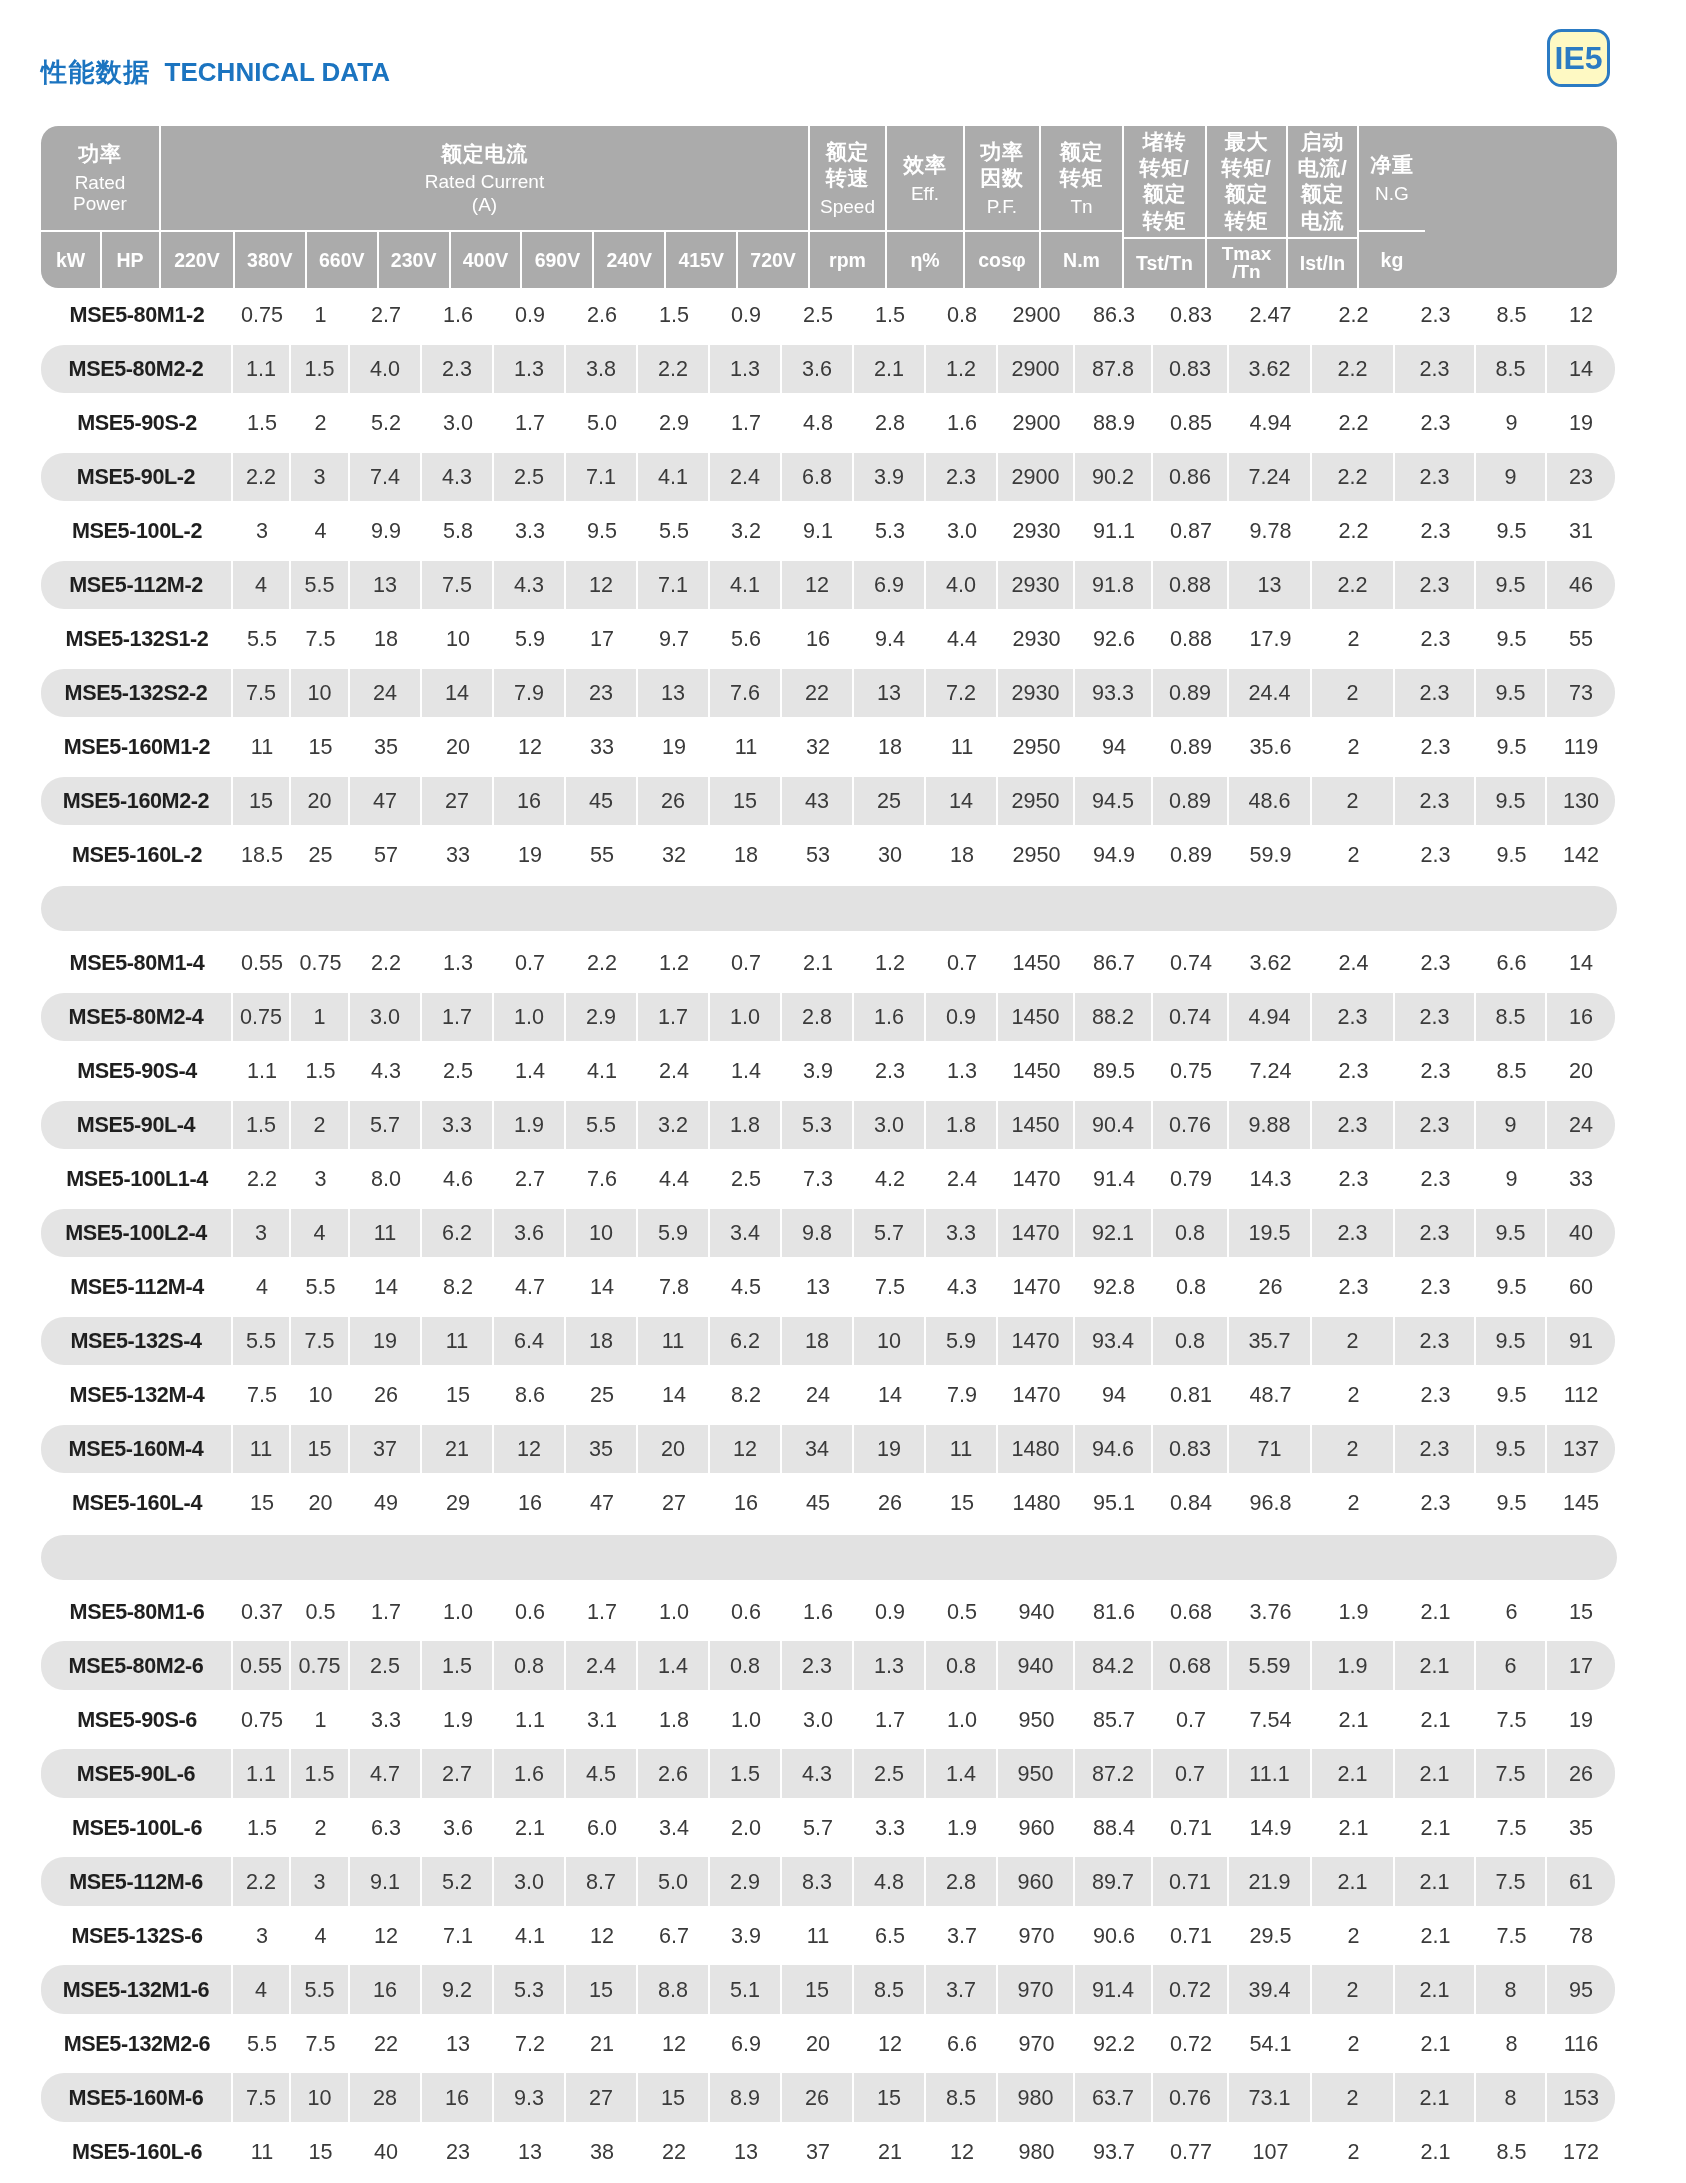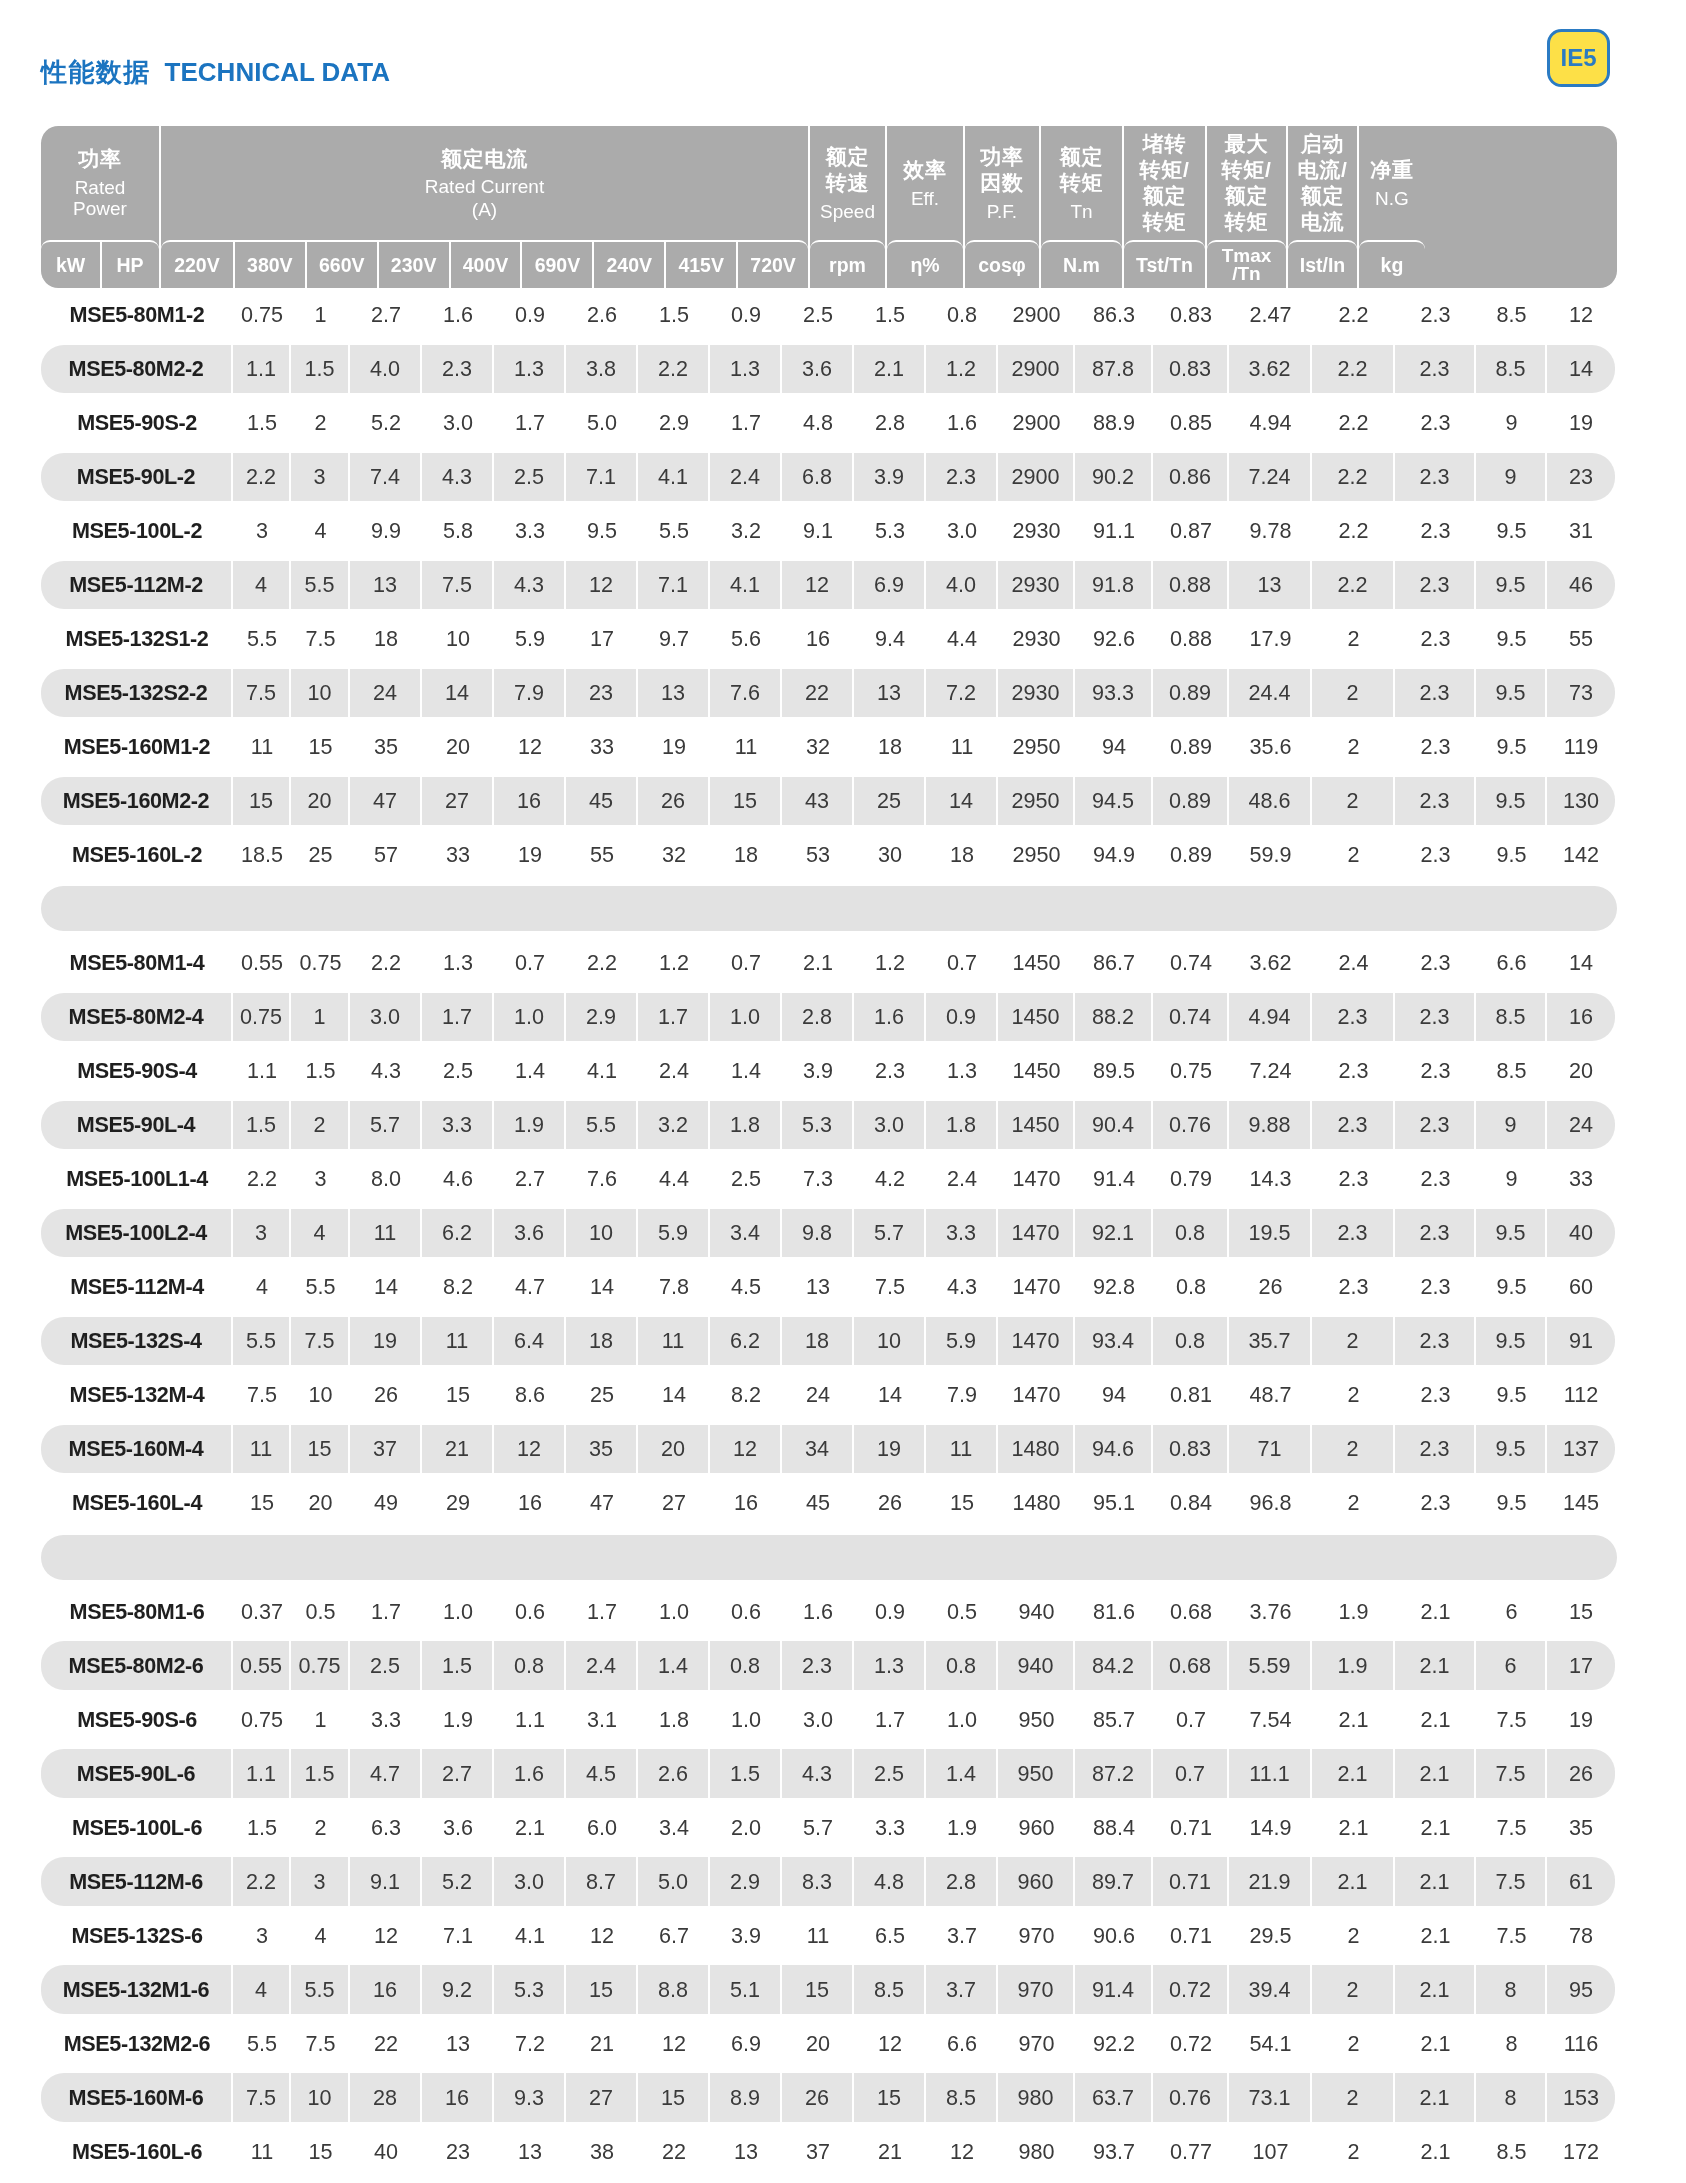--- a/index.html
+++ b/index.html
@@ -9,32 +9,32 @@
   .content { margin-left:41px; width:1576px; padding-top:55px; }
 
   
   .title-row { display:flex; align-items:baseline; gap:14px; height:32px; margin-bottom:39px; }
   .title-zh { font-size:26px; font-weight:700; color:#1b74c0; letter-spacing:1.4px; }
   .title-en { font-size:26px; font-weight:700; color:#1b74c0; letter-spacing:0px; }
 
   
   .badge { position:absolute; top:29px; right:76px; width:63px; height:58px;
            border:3.6px solid #2b7bc3; border-radius:14.4px; display:flex; align-items:center;
-           justify-content:center; font-size:24px; font-weight:600; color:#2b7bc3; background:#fde047; }
+           justify-content:center; font-size:32px; font-weight:600; color:#2b7bc3; background:#fef9c3; }
 
   
   .thead { display:flex; height:162px; background:#ababab; border-radius:17.3px; color:#ffffff; overflow:hidden; }
   .hcol { display:flex; flex-direction:column; height:100%; }
   .hcol + .hcol { border-left:2.2px solid #ffffff; }
   .hmain { flex:1 1 auto; display:flex; flex-direction:column; align-items:center; justify-content:center; text-align:center; padding:2.9px 1.4px; }
   .hzh { font-size:21px; font-weight:600; line-height:1.25; letter-spacing:0.7px; }
   .hen { font-size:19px; font-weight:500; line-height:1.12; margin-top:4.3px; }
   .hunit { font-size:19px; font-weight:500; line-height:1.12; margin-top:1.4px; }
-  .hsub { height:48px; border-top:2.2px solid #ffffff; display:flex; align-items:center; justify-content:center;
-          font-size:19.5px; font-weight:600; text-align:center;border-radius:9px; }
+  .hsub { height:58px; border-top:2.2px solid #ffffff; display:flex; align-items:center; justify-content:center;
+          font-size:19.5px; font-weight:600; text-align:center; }
   .hsub.no-line { border-top:none; }
   .scell { height:100%; display:flex; align-items:center; justify-content:center; }
   .scell + .scell { border-left:2.2px solid #ffffff; }
   .pre { white-space:pre-line; }
   .tight { line-height:0.95; font-size:19px; }
 
   
   .hg-model{width:192px}.hg-power{width:118px}.hg-current{width:649px}.hg-speed{width:77px}
   .hg-eff{width:78px}.hg-pf{width:76px}.hg-tn{width:83px}.hg-tst{width:83px}
   .hg-tmax{width:81px}.hg-ist{width:71px}.hg-ng{width:68px}

